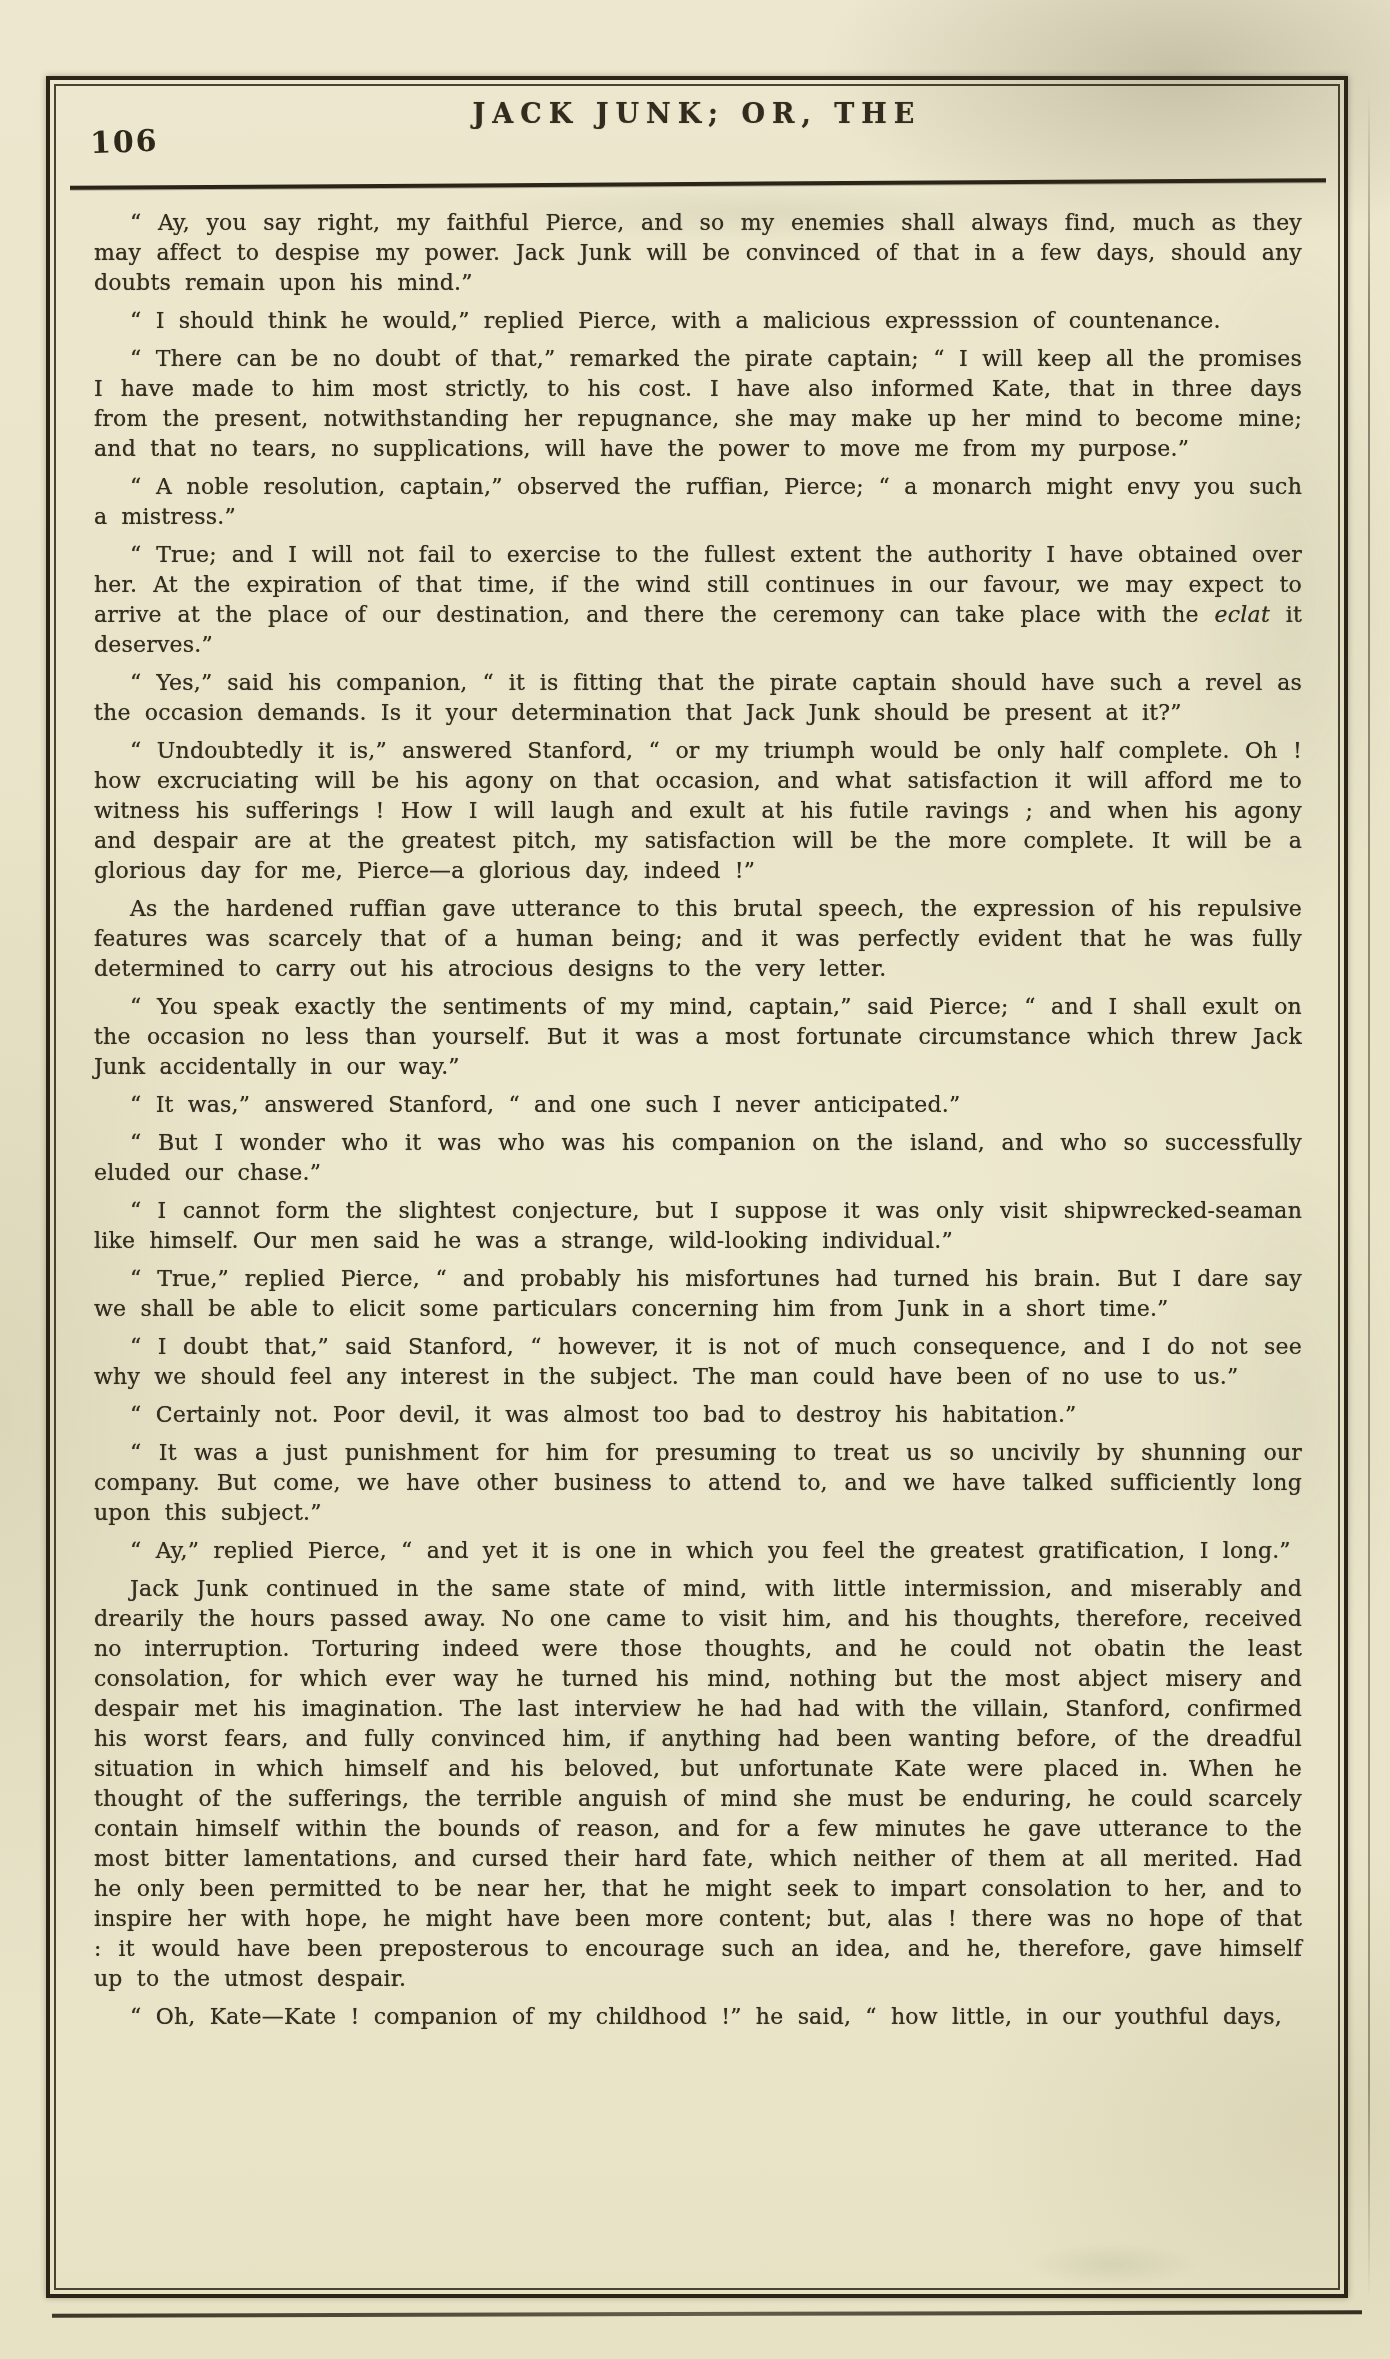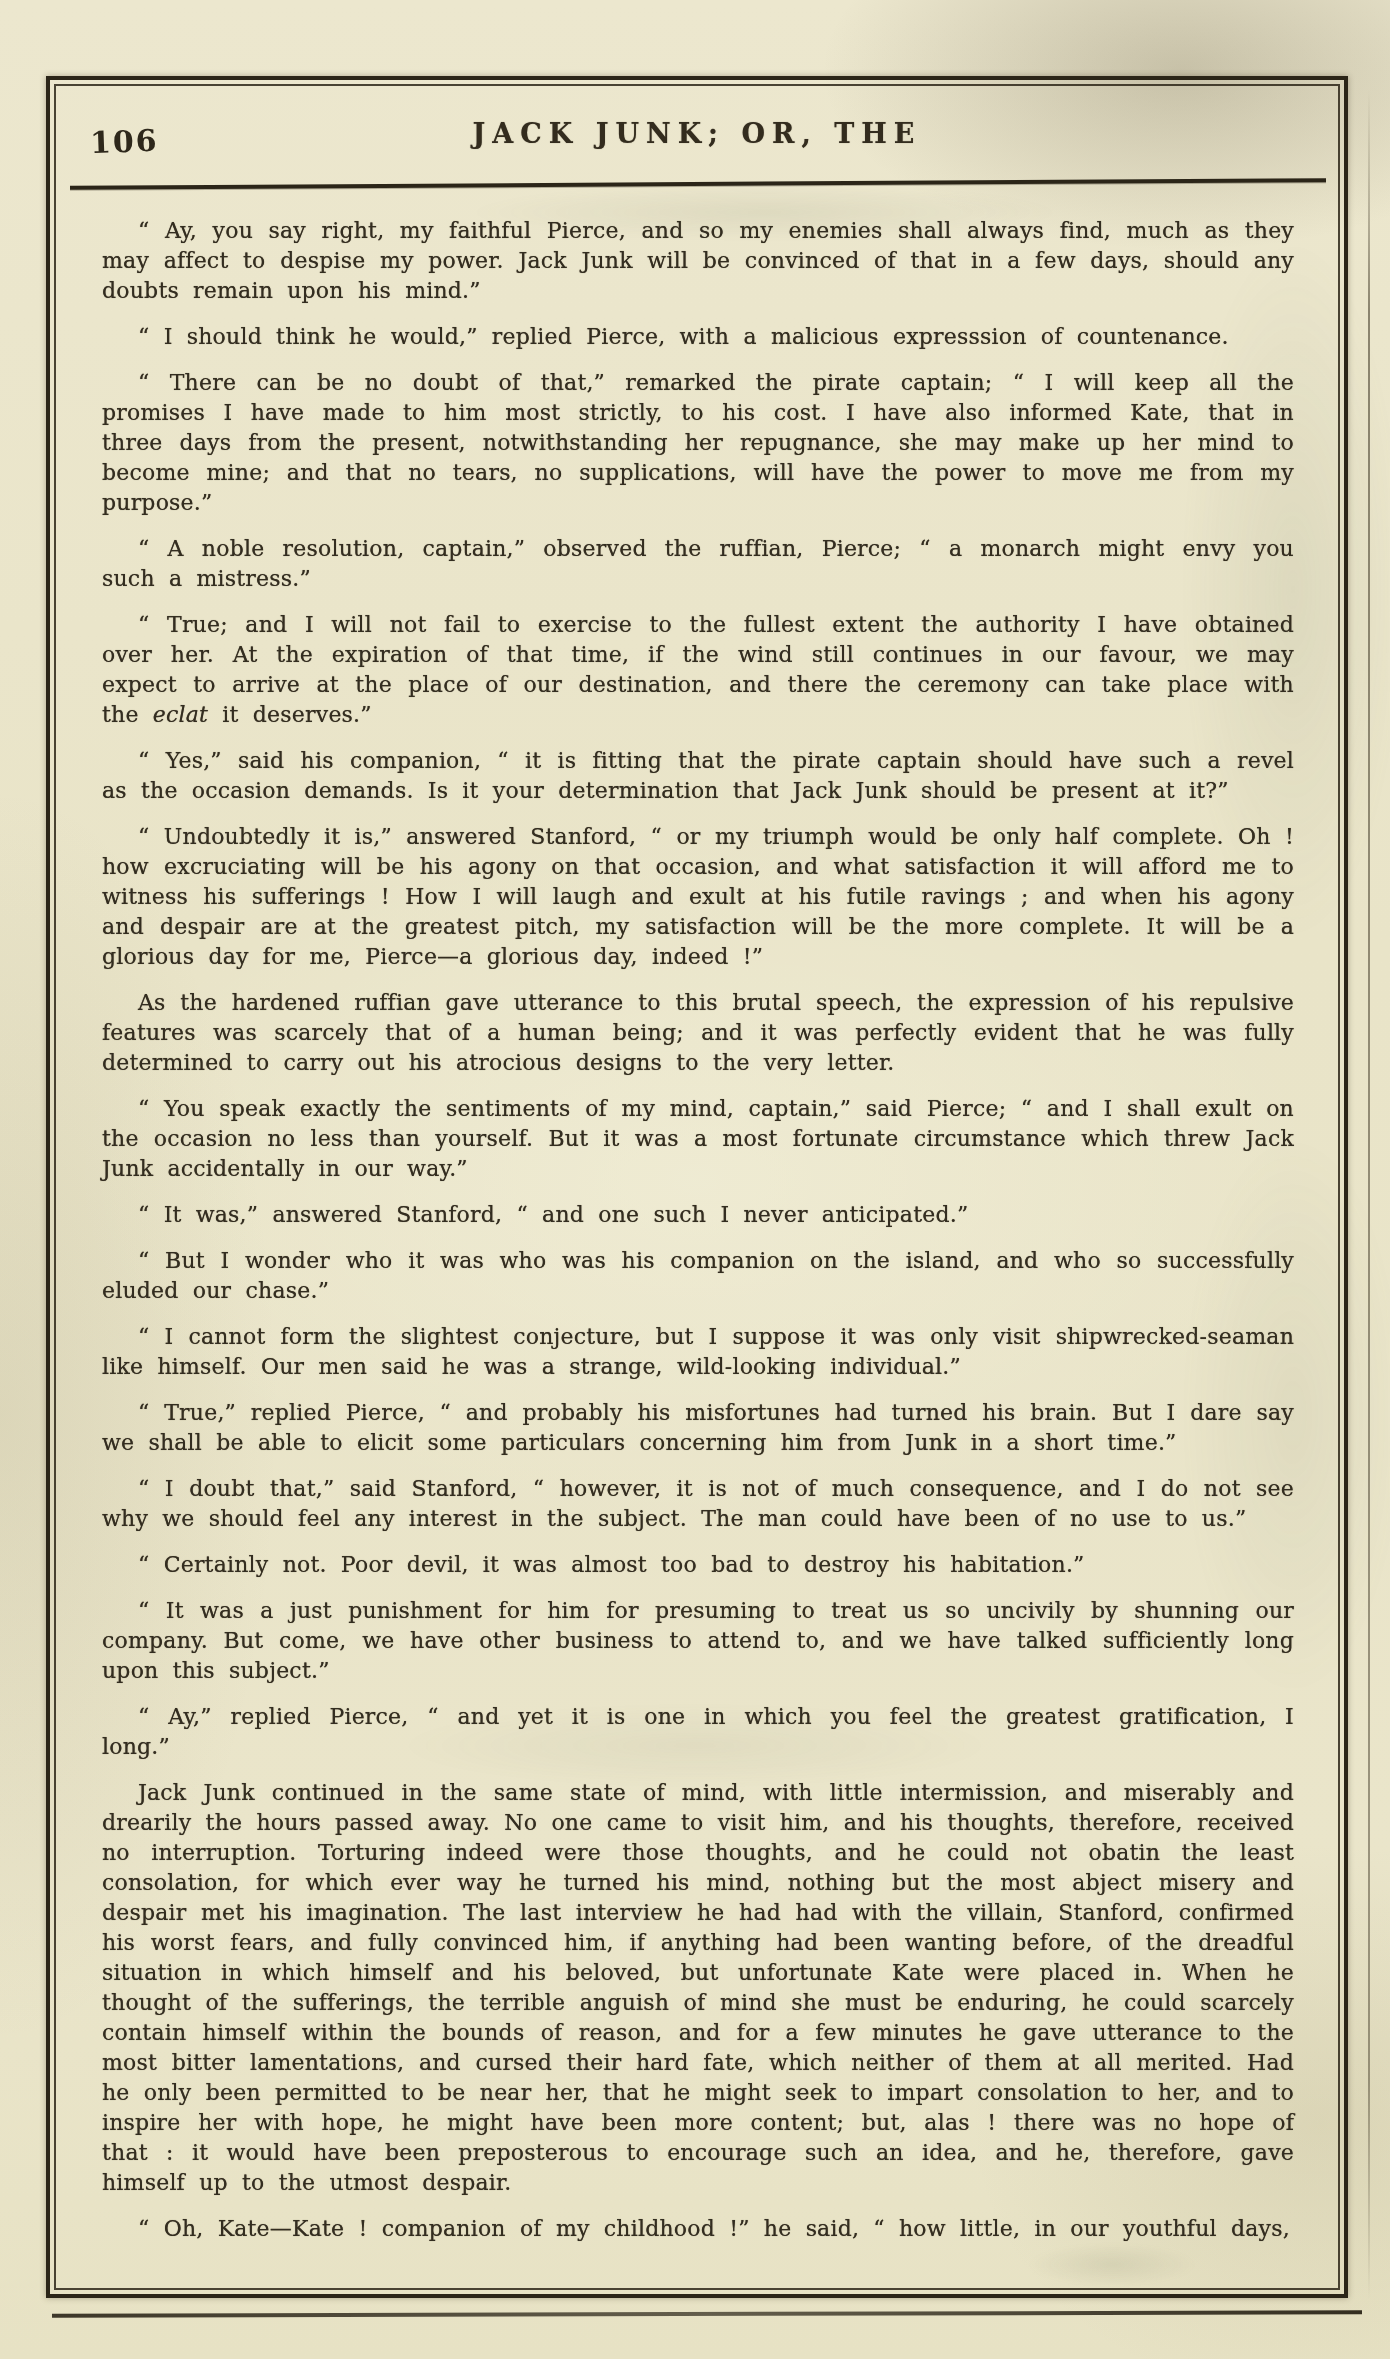--- a/index.html
+++ b/index.html
@@ -35,33 +35,33 @@
     transform:rotate(-0.15deg);}
   .right-edge{position:absolute;left:1368px;top:90px;width:2px;height:2210px;
     background:linear-gradient(180deg,rgba(60,52,34,0.0),rgba(60,52,34,0.55) 10%,rgba(60,52,34,0.45) 90%,rgba(60,52,34,0));}
   .content{position:absolute;inset:10px 14px;box-sizing:border-box;}
   .header-row{position:relative;height:92px;}
   .page-number{
     position:absolute;left:26px;top:34px;font-size:30px;font-weight:bold;
     color:#2e281b;letter-spacing:2px;transform:rotate(-2deg);
   }
   .page-title{
-    position:absolute;left:0;right:0;top:28px;text-align:center;
+    position:absolute;left:0;right:0;top:8px;text-align:center;
     font-size:27px;font-weight:bold;letter-spacing:7px;color:#332c1e;
     text-shadow:0 0 1px rgba(50,40,25,0.5);
   }
   .header-rule{height:4px;background:#2b2518;margin:0 4px 0 6px;transform:rotate(-0.35deg);
     box-shadow:0 1px 0 rgba(43,37,24,0.3);}
   .body-text{
     padding:14px 20px 0 22px;
     font-size:22px;line-height:30px;color:#332d20;text-align:justify;
     word-spacing:7px;letter-spacing:0.2px;
     text-shadow:0 0 0.7px rgba(45,35,22,0.75);
   }
-  .body-text p{margin:16px;text-indent:36px;}
+  .body-text p{margin:8px;text-indent:36px;}
 </style>
 </head>
 <body>
 
 <div class="ghosting"></div>
 
 <div class="page-frame">
   <div class="page-frame-inner"></div>
   <div class="content">
     <div class="header-row">

